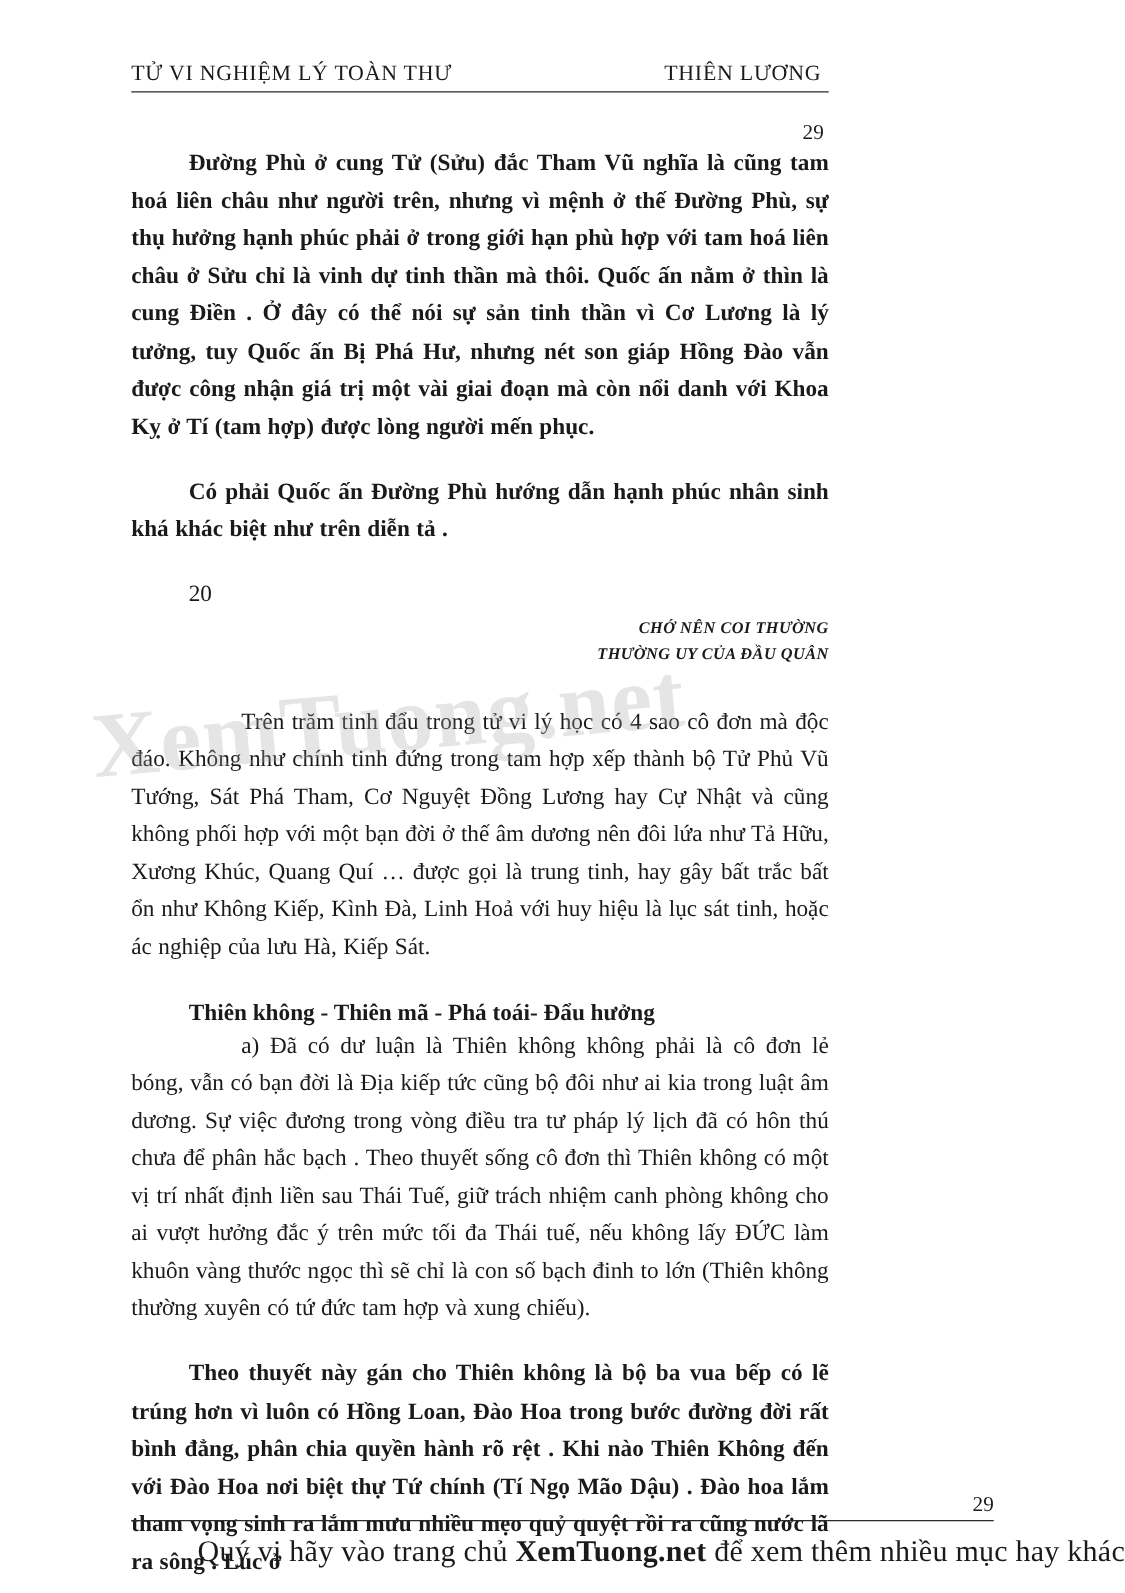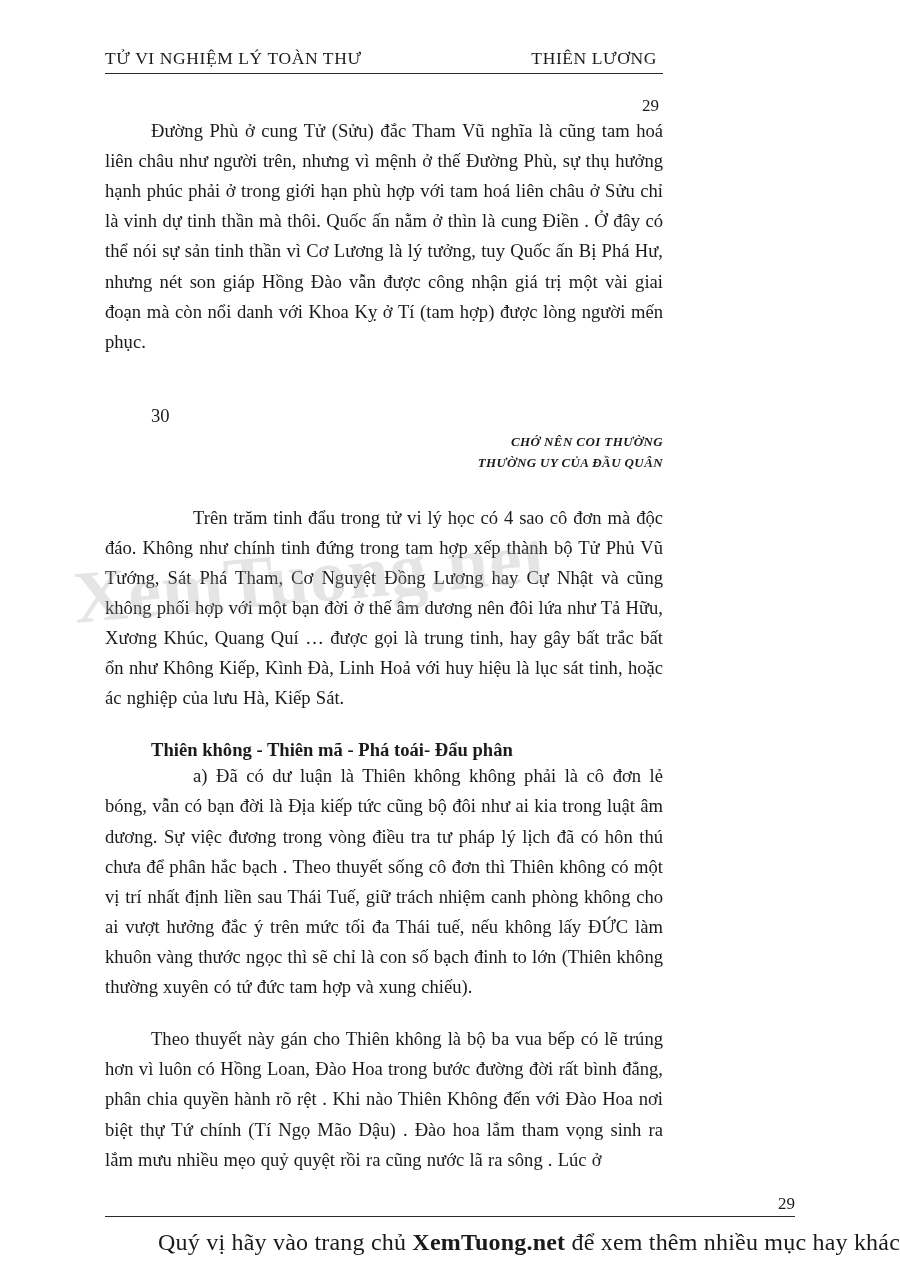--- a/index.html
+++ b/index.html
@@ -51,20 +51,21 @@
   .para {
     font-size: 18.6px;
     line-height: 1.62;
     text-align: justify;
     text-justify: inter-word;
     margin: 0 0 0 0;
     word-spacing: 0.5px;
   }
   .para.indent {
     text-indent: 46px;
+    font-weight: bold;
   }
   .gap-md { height: 22px; }
   .gap-lg { height: 30px; }
 
   .section-num {
     font-size: 18.6px;
     margin-left: 46px;
     margin-top: 26px;
     margin-bottom: 6px;
   }
@@ -135,34 +136,35 @@
     <div class="left">TỬ VI NGHIỆM LÝ TOÀN THƯ</div>
     <div class="right">THIÊN LƯƠNG</div>
   </div>
 
   <div class="folio-top">29</div>
 
   <p class="para indent">Đường Phù ở cung Tử (Sửu) đắc Tham Vũ nghĩa là cũng tam hoá liên châu như người trên, nhưng vì mệnh ở thế Đường Phù, sự thụ hưởng hạnh phúc phải ở trong giới hạn  phù hợp  với tam hoá liên châu  ở Sửu chỉ là vinh dự tinh thần mà thôi. Quốc ấn nằm ở thìn là cung Điền . Ở đây có thể nói sự sản tinh thần vì Cơ Lương là lý tưởng, tuy Quốc ấn Bị Phá Hư, nhưng nét son giáp Hồng Đào vẫn được công nhận giá trị một vài  giai đoạn  mà còn nổi danh với Khoa Kỵ ở Tí (tam hợp) được lòng người mến phục.</p>
 
   <div class="gap-md"></div>
 
+  <p class="para indent">Có phải Quốc ấn Đường Phù hướng dẫn hạnh phúc nhân sinh khá khác biệt như trên diễn tả .</p>
 
-  <div class="section-num">30</div>
+  <div class="section-num">20</div>
 
   <div class="section-title">CHỚ NÊN COI THƯỜNG</div>
   <div class="section-title">THƯỜNG UY CỦA ĐẦU QUÂN</div>
 
   <div class="gap-lg"></div>
 
   <p class="para hang">Trên trăm tinh đẩu trong tử vi lý học có 4 sao cô đơn  mà độc đáo. Không như chính tinh đứng trong tam hợp xếp thành bộ Tử Phủ Vũ Tướng, Sát Phá Tham, Cơ Nguyệt Đồng Lương hay Cự Nhật và cũng không phối hợp với một bạn đời ở thế âm dương nên đôi lứa như Tả Hữu, Xương Khúc, Quang Quí … được gọi là trung tinh, hay gây bất trắc bất ổn như Không Kiếp, Kình Đà, Linh Hoả với huy hiệu là lục sát tinh, hoặc ác nghiệp của lưu Hà, Kiếp Sát.</p>
 
   <div class="gap-md"></div>
 
 
-  <div class="subhead">Thiên không - Thiên mã - Phá toái- Đẩu phân</div>
+  <div class="subhead">Thiên không - Thiên mã - Phá toái- Đẩu hưởng</div>
 
   <p class="para hang">a) Đã có dư luận là Thiên không không phải là cô đơn lẻ bóng, vẫn có bạn đời là Địa kiếp tức cũng bộ đôi như ai kia trong luật âm dương. Sự việc đương trong vòng điều tra tư pháp lý lịch đã có hôn thú chưa để phân hắc bạch . Theo thuyết sống cô đơn thì Thiên không có một vị trí nhất định liền sau Thái Tuế, giữ trách nhiệm canh phòng không cho ai vượt hưởng đắc ý trên mức tối đa Thái tuế, nếu không lấy ĐỨC làm khuôn vàng thước ngọc thì sẽ chỉ là con số bạch đinh to lớn (Thiên không thường xuyên có tứ đức tam hợp và xung chiếu).</p>
 
   <div class="gap-md"></div>
 
   <p class="para indent">Theo thuyết  này gán cho Thiên không là bộ ba vua bếp  có lẽ trúng hơn vì luôn có Hồng Loan, Đào Hoa trong bước đường đời rất bình đẳng, phân chia quyền hành rõ rệt . Khi nào Thiên Không đến với Đào Hoa nơi biệt thự Tứ chính (Tí Ngọ Mão Dậu) . Đào hoa lắm tham vọng sinh ra lắm mưu nhiều mẹo quỷ quyệt rồi ra cũng nước lã ra sông . Lúc ở</p>
 
   <div class="watermark">XemTuong.net</div>
 
 </div>

